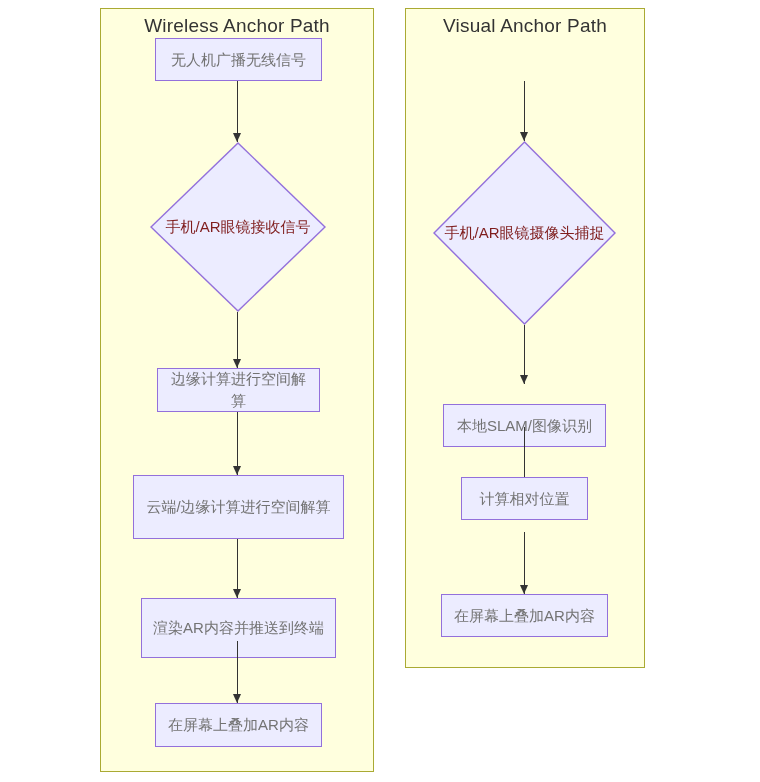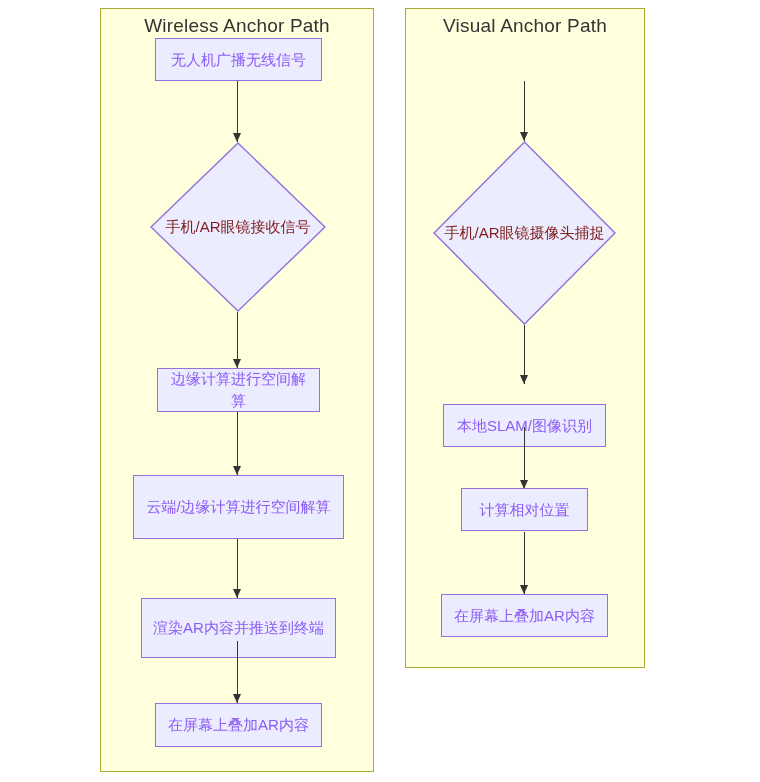--- a/index.html
+++ b/index.html
@@ -32,21 +32,21 @@
   }
   .node-rect {
     position: absolute;
     background: #ECECFF;
     border: 1px solid #9370DB;
     display: flex;
     align-items: center;
     justify-content: center;
     text-align: center;
     font-size: 15px;
-    color: #8b5cf6;
+    color: #737373;
     line-height: 22px;
     padding: 0 8px;
   }
   .diamond {
     position: absolute;
   }
   .diamond .d-border {
     position: absolute;
     inset: 0;
     background: #9370DB;
@@ -159,21 +159,21 @@
   </div>
 
   <div class="node-rect" style="left:443px; top:404px; width:163px; height:43px;">
     <span>本地SLAM/图像识别</span>
   </div>
 
   <div class="edge" style="left:524px; top:427px; height:62px;">
     <div class="arrowhead"></div>
   </div>
 
-  <div class="node-rect" style="left:461px; top:488px; width:127px; height:43px;">
+  <div class="node-rect" style="left:461px; top:477px; width:127px; height:43px;">
     <span>计算相对位置</span>
   </div>
 
   <div class="edge" style="left:524px; top:532px; height:62px;">
     <div class="arrowhead"></div>
   </div>
 
   <div class="node-rect" style="left:441px; top:594px; width:167px; height:43px;">
     <span>在屏幕上叠加AR内容</span>
   </div>

